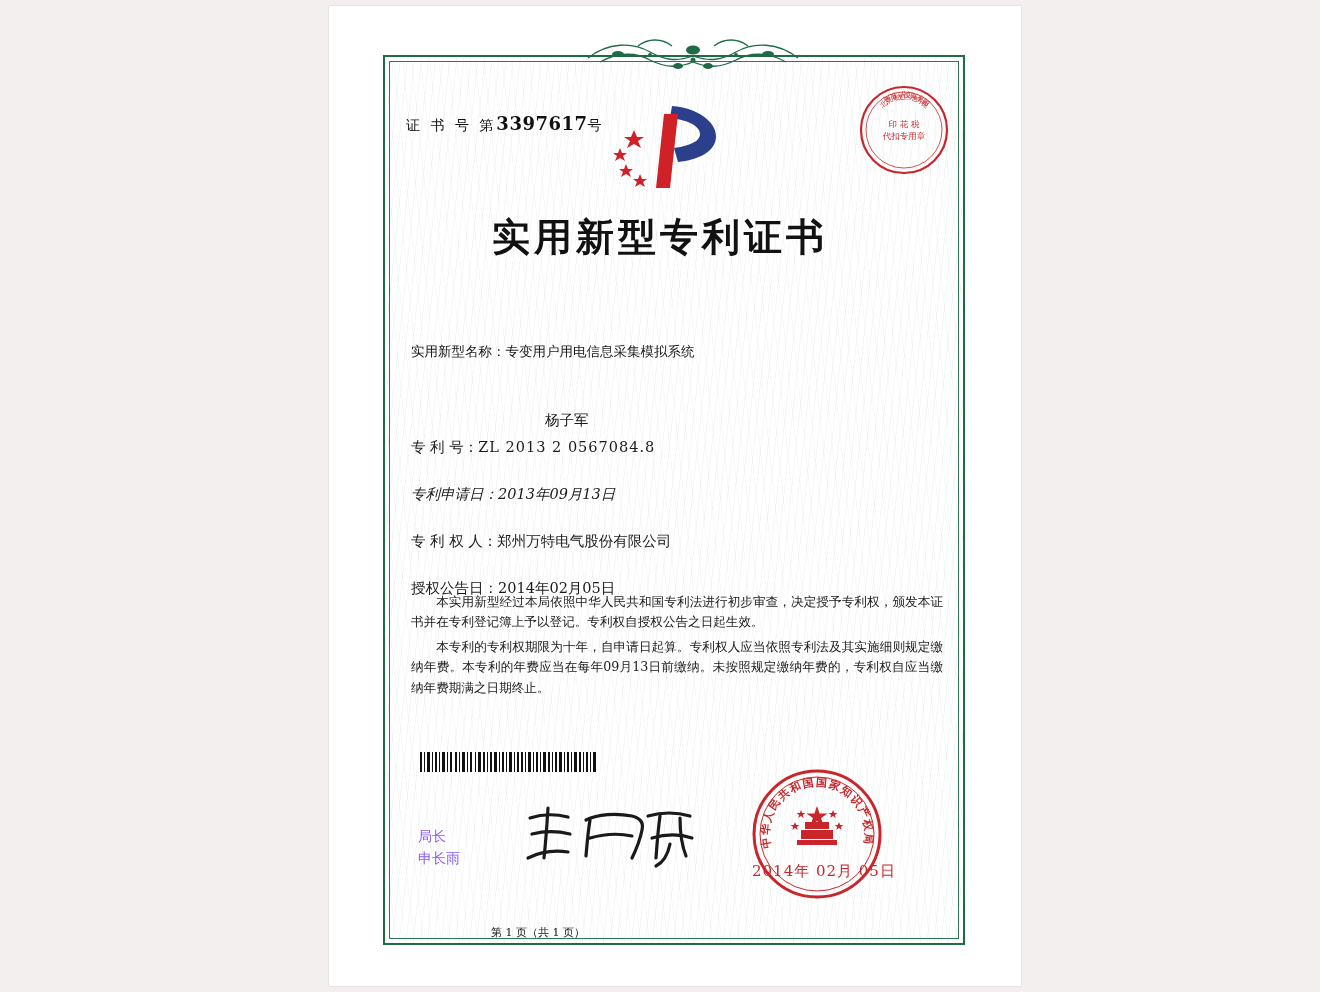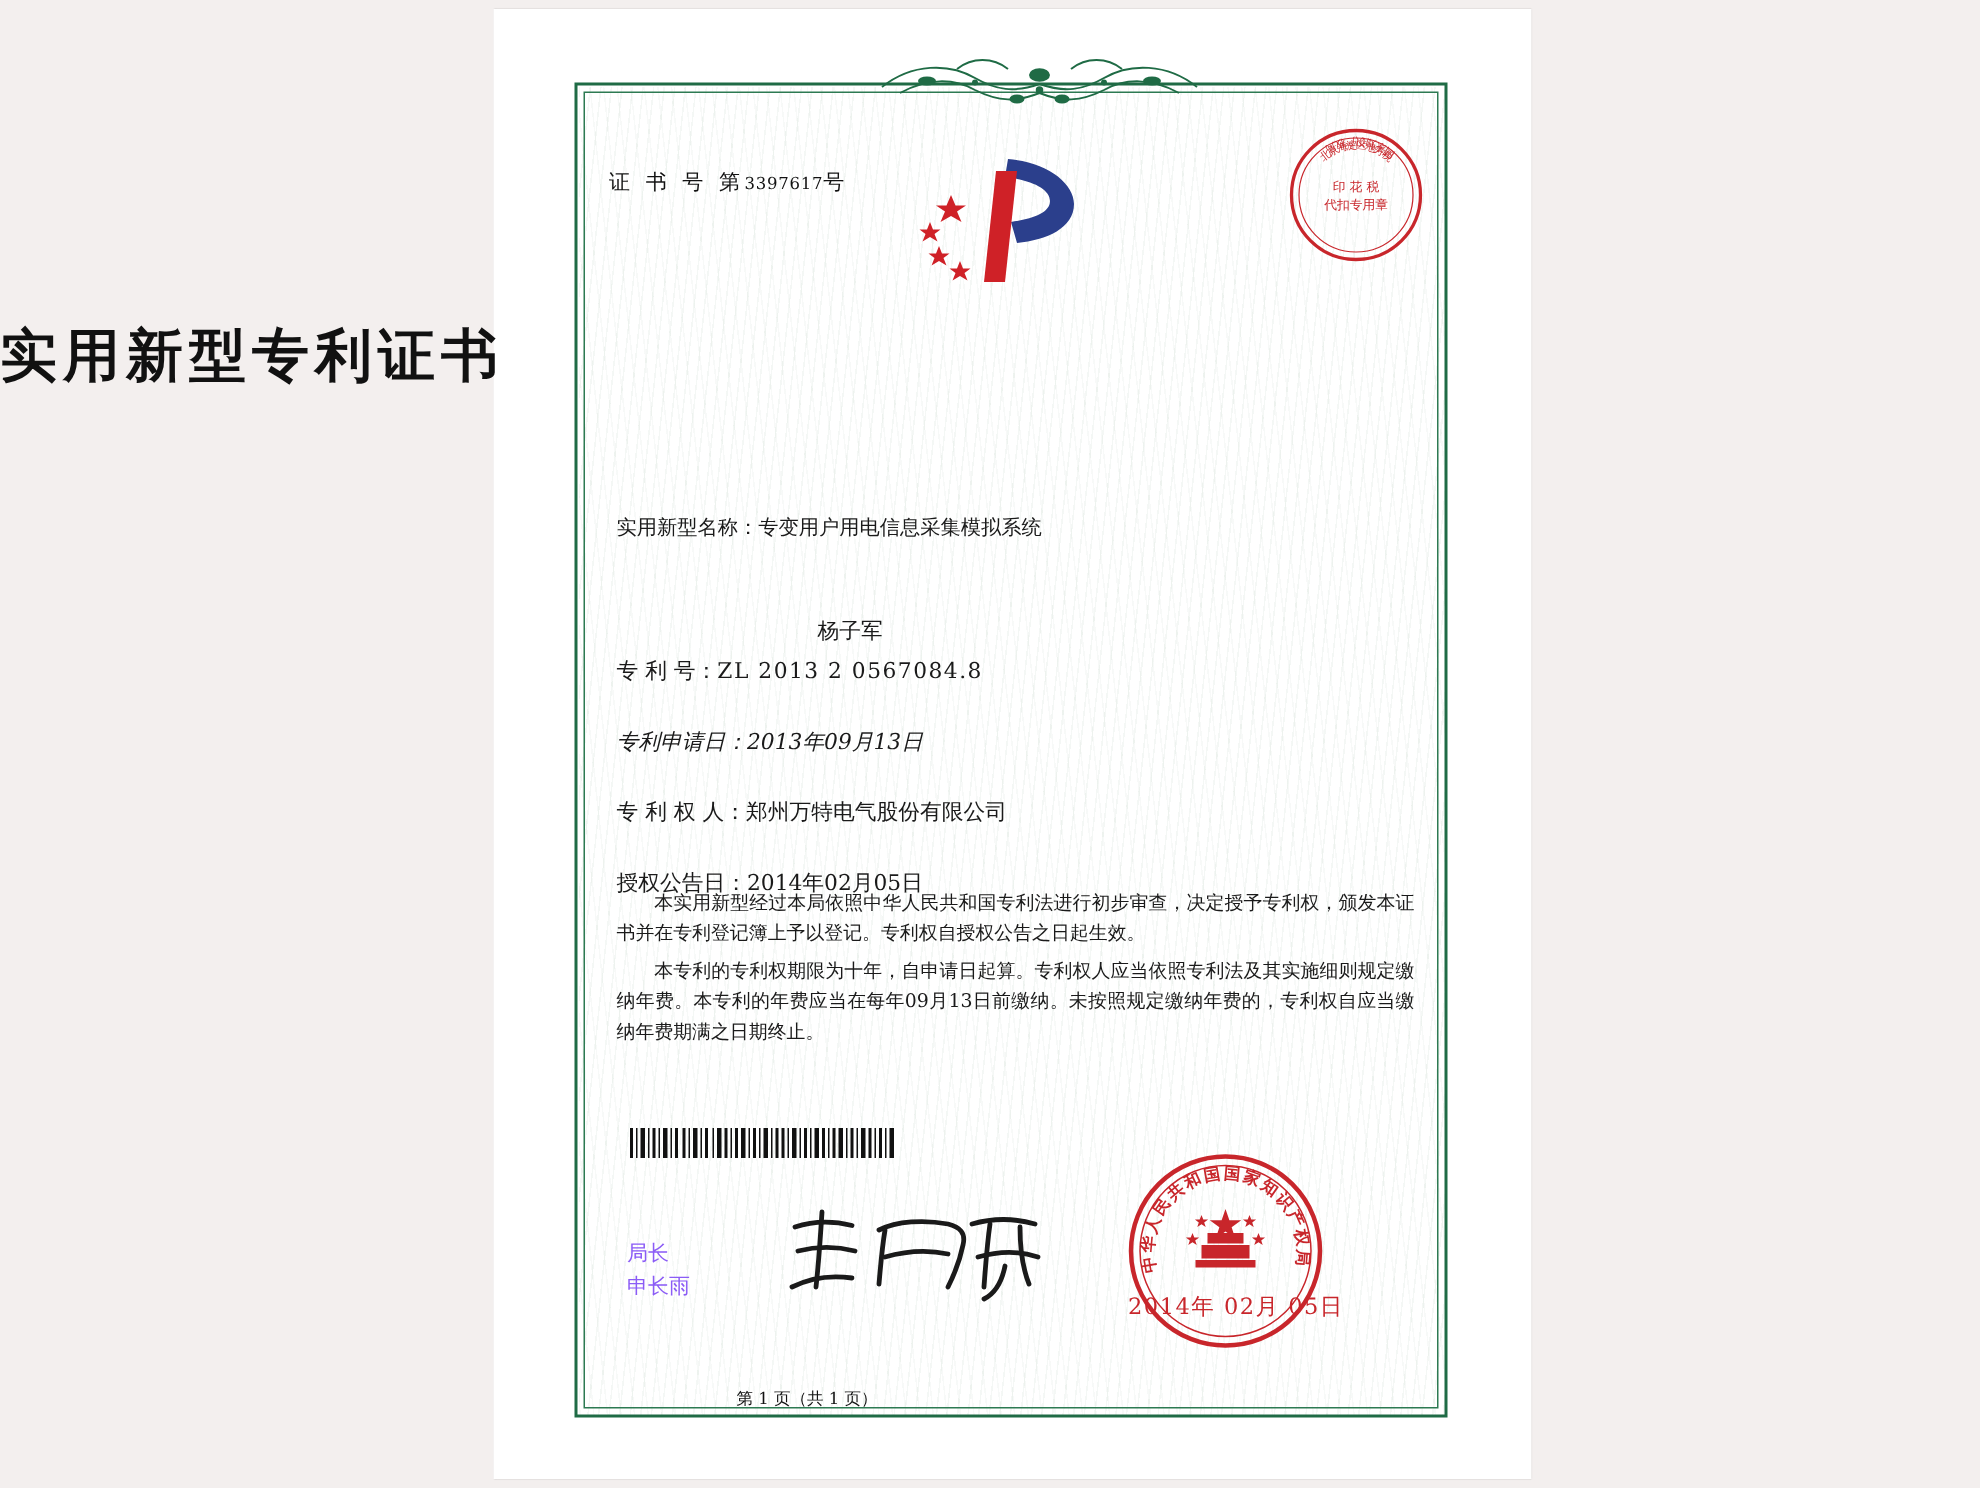--- a/index.html
+++ b/index.html
@@ -81,21 +81,21 @@
     position: absolute;
     left: 406px;
     top: 113px;
     font-family: "DejaVu Serif", serif;
     font-size: 14px;
     color: #111;
     letter-spacing: 0;
     white-space: nowrap;
   }
   .cert-no .label { letter-spacing: 3px; margin-top: 36px; }
-  .cert-no .num { font-size: 11px; letter-spacing: 0.5px; }
+  .cert-no .num { font-size: 18px; letter-spacing: 0.5px; font-weight: bold; }
 
   
   .logo {
     position: absolute;
     left: 612px;
     top: 100px;
     width: 110px;
     height: 92px;
   }
 
@@ -107,20 +107,21 @@
     width: 92px;
     height: 92px;
   }
 
   
   .title {
     position: absolute;
     left: 0;
     top: 212px;
     width: 1320px;
+    text-align: center;
     font-family: "DejaVu Serif", serif;
     font-weight: bold;
     font-size: 38px;
     letter-spacing: 4px;
     color: #111;
   }
 
   
   .field {
     position: absolute;

